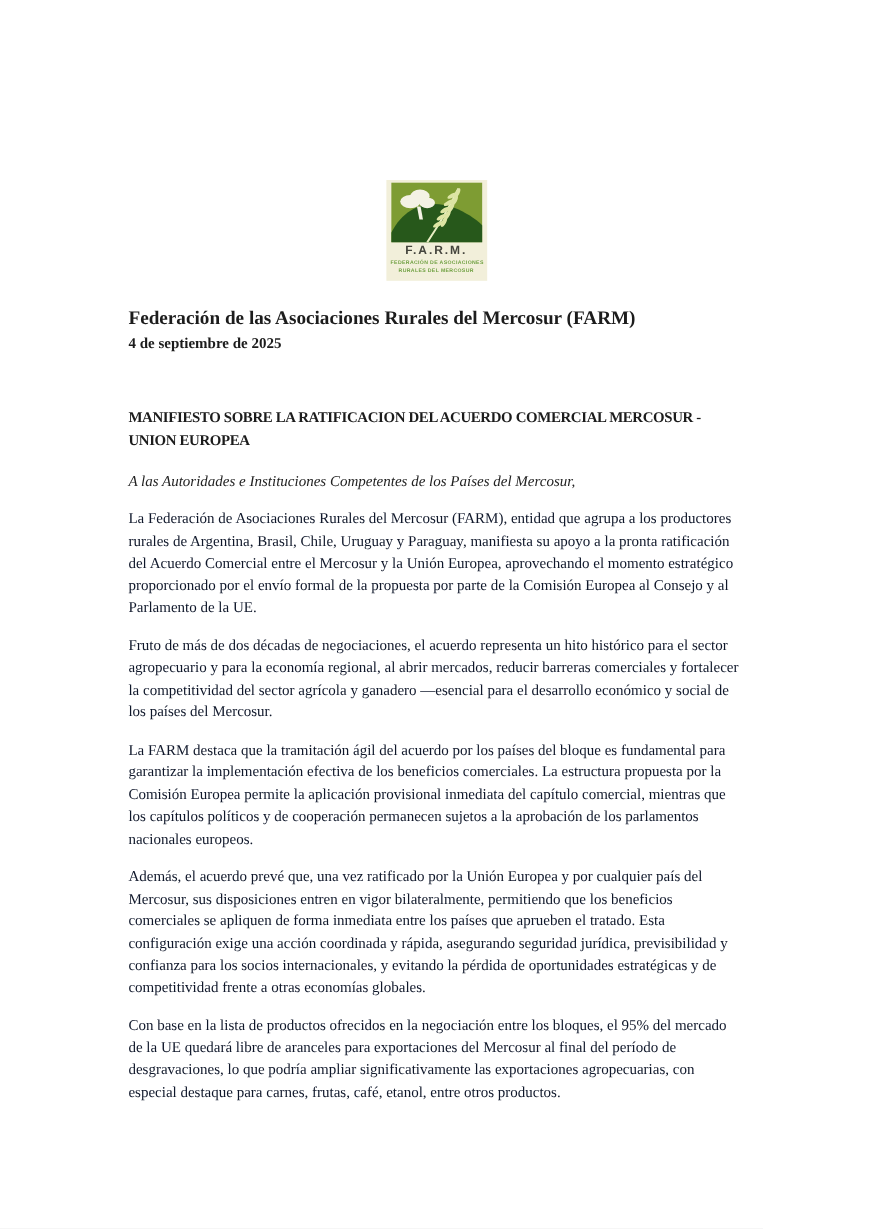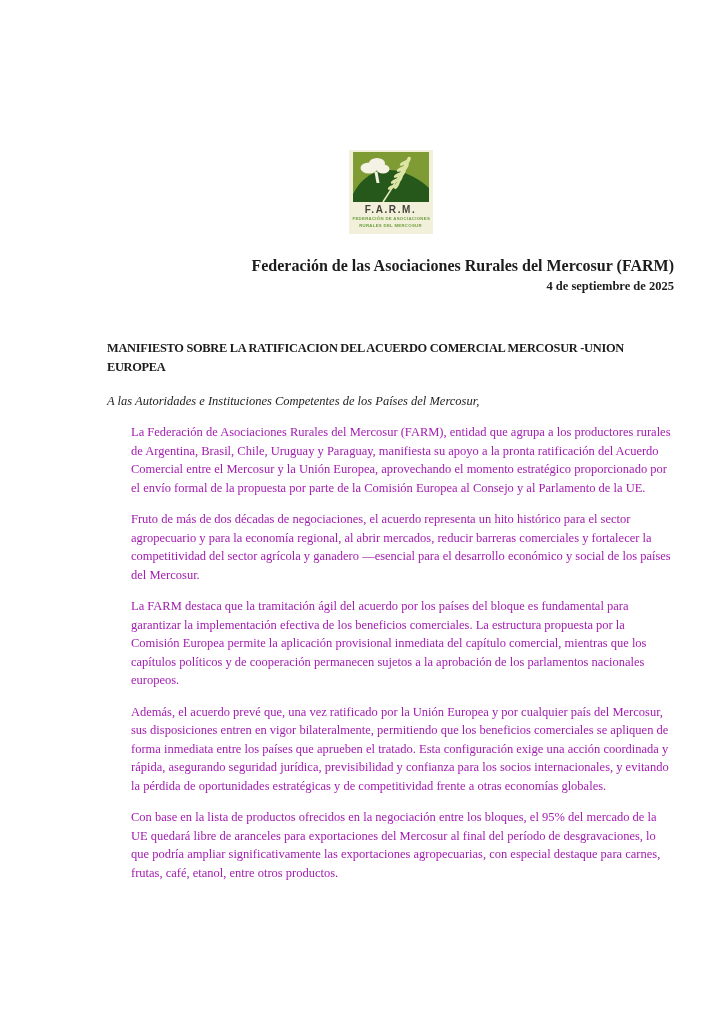--- a/index.html
+++ b/index.html
@@ -10,21 +10,21 @@
     position: relative;
     width: 724px;
     height: 1024px;
     margin: 0 auto;
     background: #ffffff;
     color: #222222;
     overflow: hidden;
   }
 
   .content {
-    padding: 150px 50px 0 107px;
+    padding: 150px 104px 0 107px;
   }
 
   
   .logo-block {
     text-align: center;
     margin-bottom: 22px;
   }
   .emblem {
     display: inline-block;
     background: #f2efda;
@@ -47,28 +47,28 @@
     font-size: 4.3px;
     line-height: 1.45;
     letter-spacing: 0.3px;
     color: #6fa041;
     margin-top: 1px;
     white-space: nowrap;
   }
 
   
   .doc-title {
-    text-align: right;
+    text-align: left;
     font-weight: bold;
     font-size: 16px;
     line-height: 1.25;
     color: #1c1c1c;
   }
   .doc-date {
-    text-align: right;
+    text-align: left;
     font-weight: bold;
     font-size: 12.5px;
     margin-top: 3px;
     color: #1c1c1c;
   }
 
   
   .heading {
     margin-top: 45px;
     font-weight: bold;
@@ -81,22 +81,21 @@
     margin-top: 15px;
     font-size: 12.5px;
     line-height: 1.48;
     font-style: italic;
   }
   .body-para {
     margin-top: 13px;
     font-size: 12.5px;
     line-height: 1.48;
     text-align: left;
-    color: #a21caf;
-    margin-left: 24px;
+    color: #0f172a;
   }
 </style>
 </head>
 <body>
 
 <div class="page">
   <div class="content">
 
     <div class="logo-block">
       <div class="emblem">

